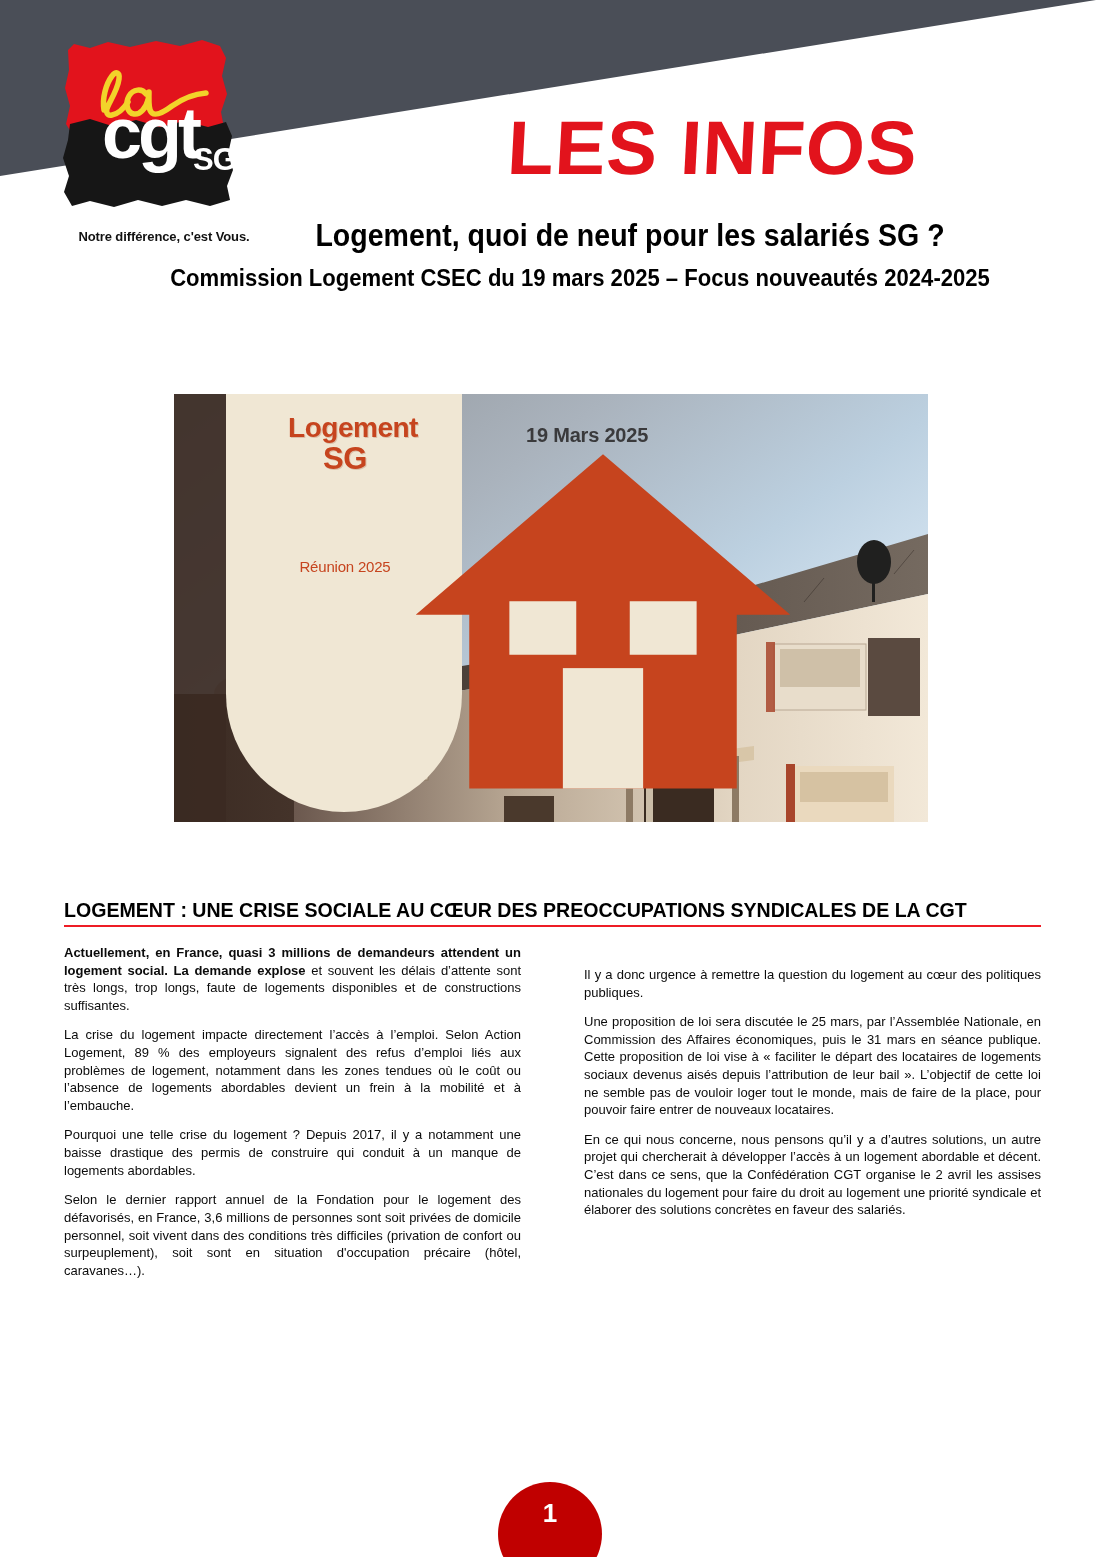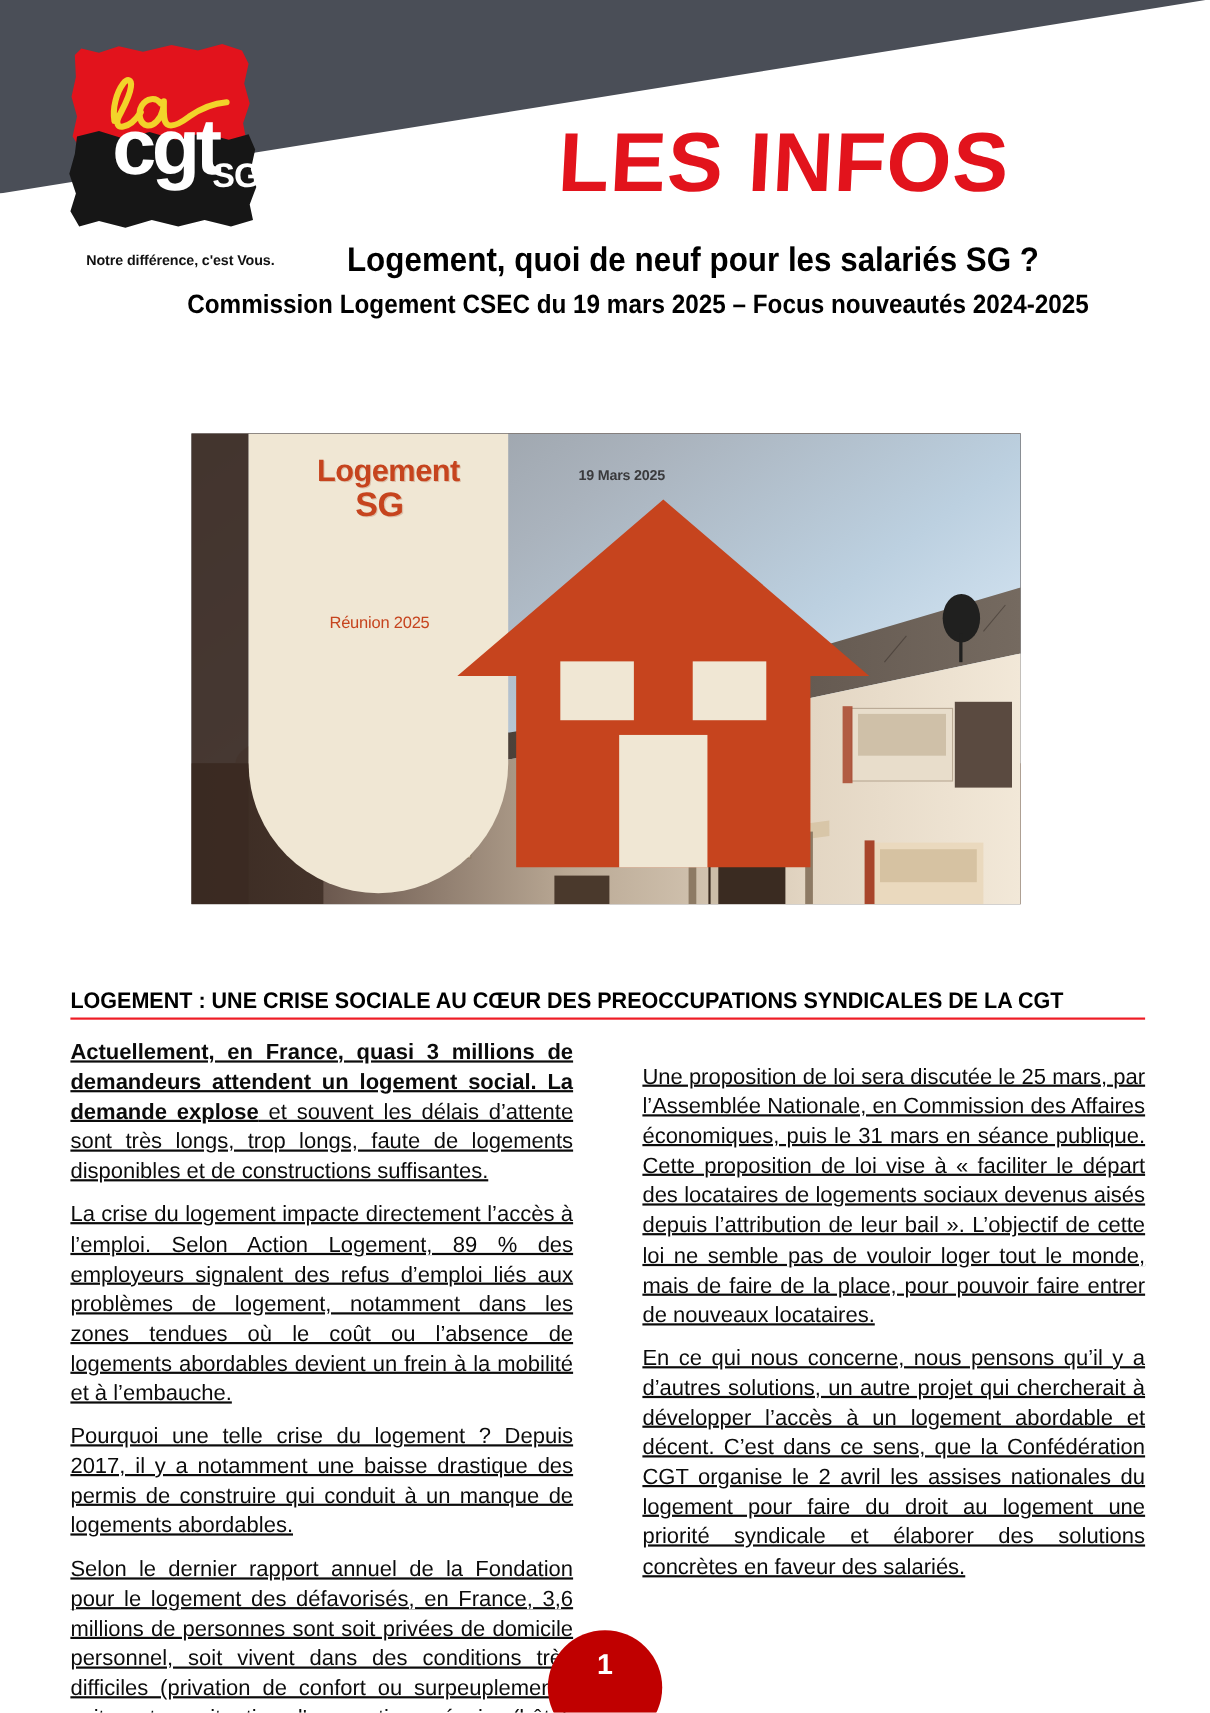--- a/index.html
+++ b/index.html
@@ -133,21 +133,21 @@
   }
   .cover-reunion {
     margin-top: 83px;
     font-size: 15px; font-weight: normal; color: #c6441e;
     letter-spacing: -0.2px;
   }
   .cover-date {
     position: absolute;
     left: 352px;
     top: 30px;
-    font-size: 13px;
+    font-size: 20px;
     font-weight: bold;
     color: #3a3a3c;
     letter-spacing: -0.2px;
     z-index: 4;
     pointer-events: none;
   }
 
   
   .section-heading {
     position: absolute;
@@ -179,27 +179,26 @@
     left: 64px;
     top: 944px;
     width: 978px;
     display: flex;
     gap: 63px;
     z-index: 3;
   }
   .col { width: 457px; }
   .col p {
     font-family: "Liberation Sans", sans-serif;
-    font-size: 20px;
+    font-size: 13px;
     line-height: 1.355;
     color: #0b0b0b;
     text-align: justify;
     margin-bottom: 12px;
     hyphens: none;
-    text-decoration: underline;
   }
   .col p:last-child { margin-bottom: 0; }
   .col .lead b { font-weight: bold; }
   .col-right { padding-top: 22px; }
 
   
   .page-badge {
     position: absolute;
     left: 498px;
     top: 1482px;
@@ -369,20 +368,21 @@
   <div class="section-rule"></div>
 
   <div class="body-cols">
     <div class="col col-left">
       <p class="lead"><b>Actuellement, en France, quasi 3 millions de demandeurs attendent un logement social. La demande explose</b><span> et souvent les délais d’attente sont très longs, trop longs, faute de logements disponibles et de constructions suffisantes.</span></p>
       <p>La crise du logement impacte directement l’accès à l’emploi. Selon Action Logement, 89 % des employeurs signalent des refus d’emploi liés aux problèmes de logement, notamment dans les zones tendues où le coût ou l’absence de logements abordables devient un frein à la mobilité et à l’embauche.</p>
       <p>Pourquoi une telle crise du logement ? Depuis 2017, il y a notamment une baisse drastique des permis de construire qui conduit à un manque de logements abordables.</p>
       <p>Selon le dernier rapport annuel de la Fondation pour le logement des défavorisés, en France, 3,6 millions de personnes sont soit privées de domicile personnel, soit vivent dans des conditions très difficiles (privation de confort ou surpeuplement), soit sont en situation d'occupation précaire (hôtel, caravanes…).</p>
     </div>
     <div class="col col-right">
+      <p>Il y a donc urgence à remettre la question du logement au cœur des politiques publiques.</p>
       <p>Une proposition de loi sera discutée le 25 mars, par l’Assemblée Nationale, en Commission des Affaires économiques, puis le 31 mars en séance publique. Cette proposition de loi vise à « faciliter le départ des locataires de logements sociaux devenus aisés depuis l’attribution de leur bail ». L’objectif de cette loi ne semble pas de vouloir loger tout le monde, mais de faire de la place, pour pouvoir faire entrer de nouveaux locataires.</p>
       <p>En ce qui nous concerne, nous pensons qu’il y a d’autres solutions, un autre projet qui chercherait à développer l’accès à un logement abordable et décent. C’est dans ce sens, que la Confédération CGT organise le 2 avril les assises nationales du logement pour faire du droit au logement une priorité syndicale et élaborer des solutions concrètes en faveur des salariés.</p>
     </div>
   </div>
 
   <div class="page-badge">1</div>
 
 </div>
 
 </body></html>

